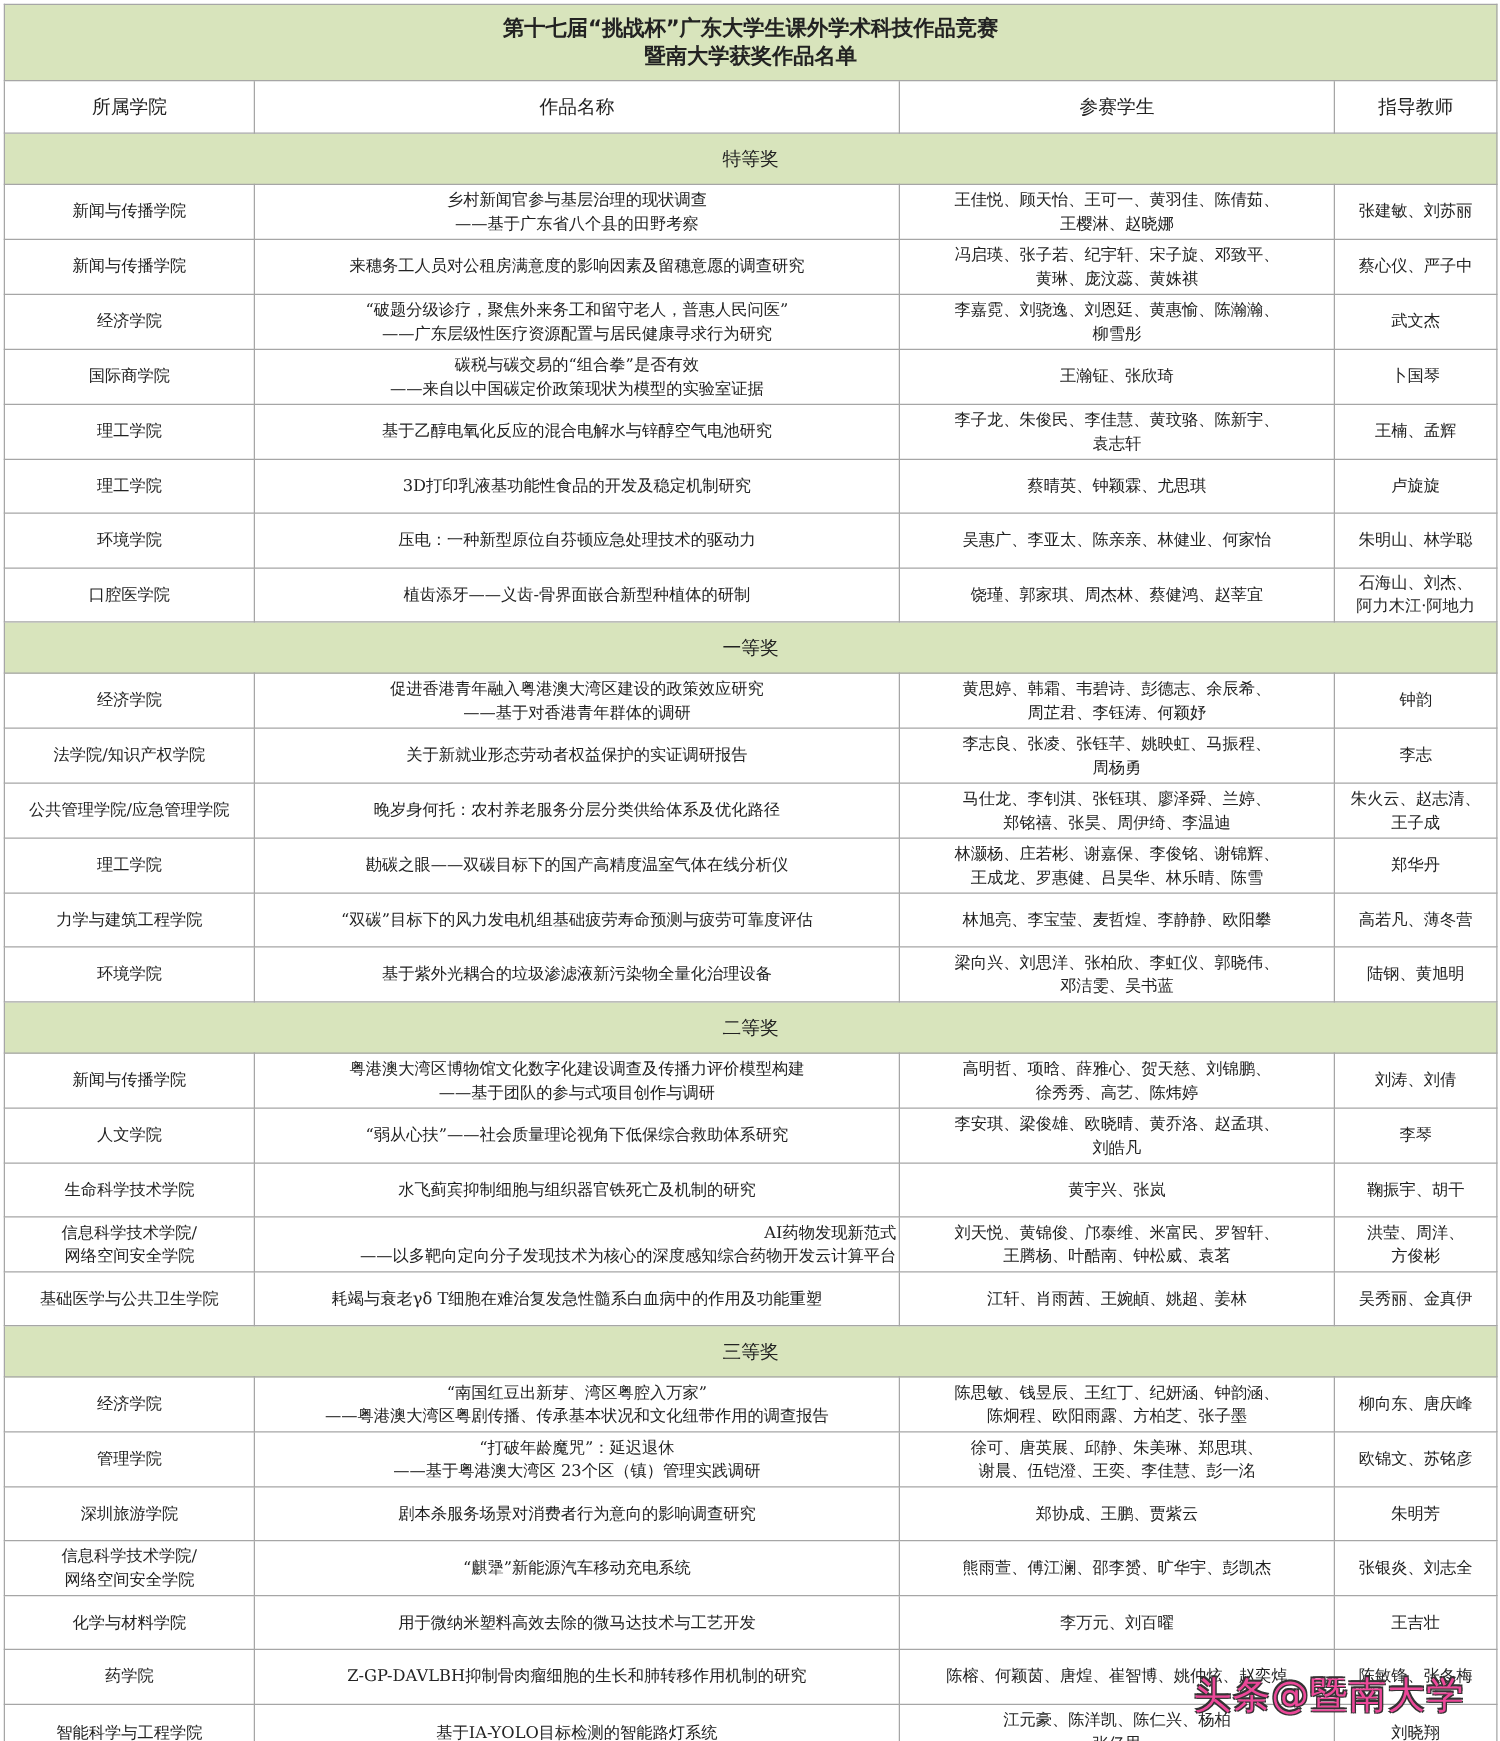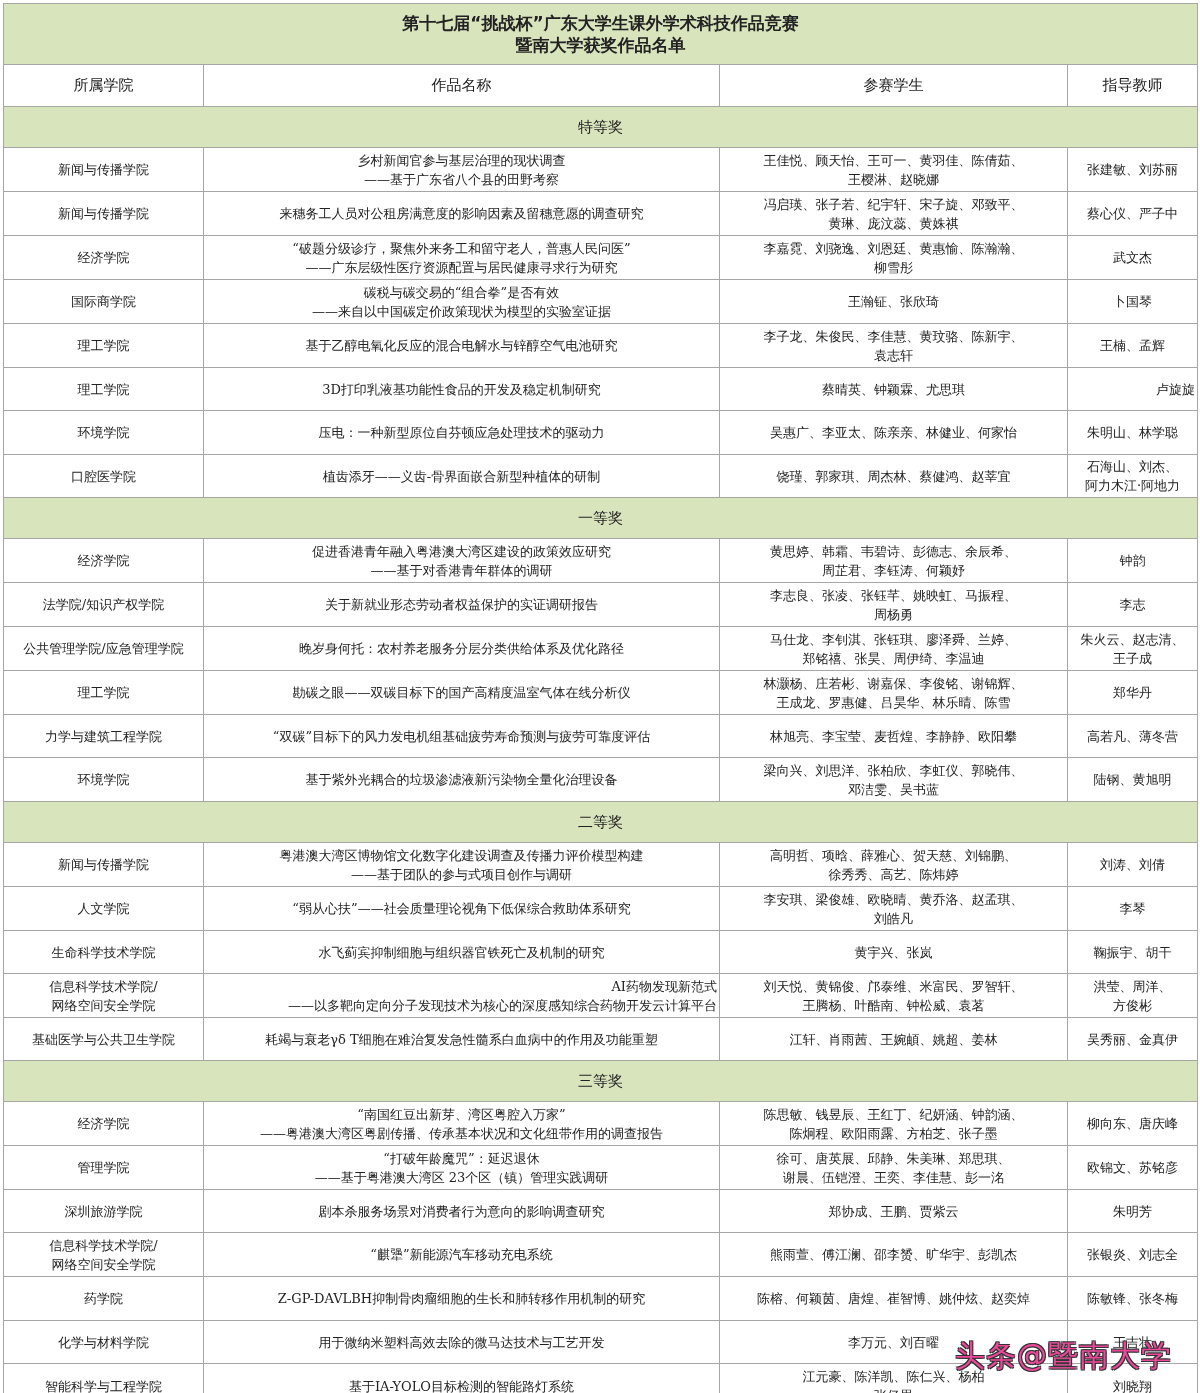--- a/index.html
+++ b/index.html
@@ -123,21 +123,21 @@
       <tr class="data-row">
         <td style="height: 42px;">
           <span class="line">理工学院</span>
         </td>
         <td style="height: 42px;">
           <span class="line">3D打印乳液基功能性食品的开发及稳定机制研究</span>
         </td>
         <td style="height: 42px;">
           <span class="line">蔡晴英、钟颖霖、尤思琪</span>
         </td>
-        <td style="height: 42px; text-align: right;">
+        <td style="height: 42px;">
           <span class="line">卢旋旋</span>
         </td>
       </tr>
       <tr class="data-row">
         <td style="height: 43px;">
           <span class="line">环境学院</span>
         </td>
         <td style="height: 43px;">
           <span class="line">压电：一种新型原位自芬顿应急处理技术的驱动力</span>
         </td>
@@ -395,45 +395,45 @@
           <span class="line">“麒犟”新能源汽车移动充电系统</span>
         </td>
         <td style="height: 43px;">
           <span class="line">熊雨萱、傅江澜、邵李赟、旷华宇、彭凯杰</span>
         </td>
         <td style="height: 43px;">
           <span class="line">张银炎、刘志全</span>
         </td>
       </tr>
       <tr class="data-row">
+        <td style="height: 42px;">
+          <span class="line">化学与材料学院</span>
+        </td>
+        <td style="height: 42px;">
+          <span class="line">用于微纳米塑料高效去除的微马达技术与工艺开发</span>
+        </td>
+        <td style="height: 42px;">
+          <span class="line">李万元、刘百曜</span>
+        </td>
+        <td style="height: 42px;">
+          <span class="line">王吉壮</span>
+        </td>
+      </tr>
+      <tr class="data-row">
         <td style="height: 43px;">
           <span class="line">药学院</span>
         </td>
         <td style="height: 43px;">
           <span class="line">Z-GP-DAVLBH抑制骨肉瘤细胞的生长和肺转移作用机制的研究</span>
         </td>
         <td style="height: 43px;">
           <span class="line">陈榕、何颖茵、唐煌、崔智博、姚仲炫、赵奕焯</span>
         </td>
         <td style="height: 43px;">
           <span class="line">陈敏锋、张冬梅</span>
-        </td>
-      </tr>
-      <tr class="data-row">
-        <td style="height: 42px;">
-          <span class="line">化学与材料学院</span>
-        </td>
-        <td style="height: 42px;">
-          <span class="line">用于微纳米塑料高效去除的微马达技术与工艺开发</span>
-        </td>
-        <td style="height: 42px;">
-          <span class="line">李万元、刘百曜</span>
-        </td>
-        <td style="height: 42px;">
-          <span class="line">王吉壮</span>
         </td>
       </tr>
       <tr class="data-row">
         <td style="height: 44px;">
           <span class="line">智能科学与工程学院</span>
         </td>
         <td style="height: 44px;">
           <span class="line">基于IA-YOLO目标检测的智能路灯系统</span>
         </td>
         <td style="height: 44px;">

